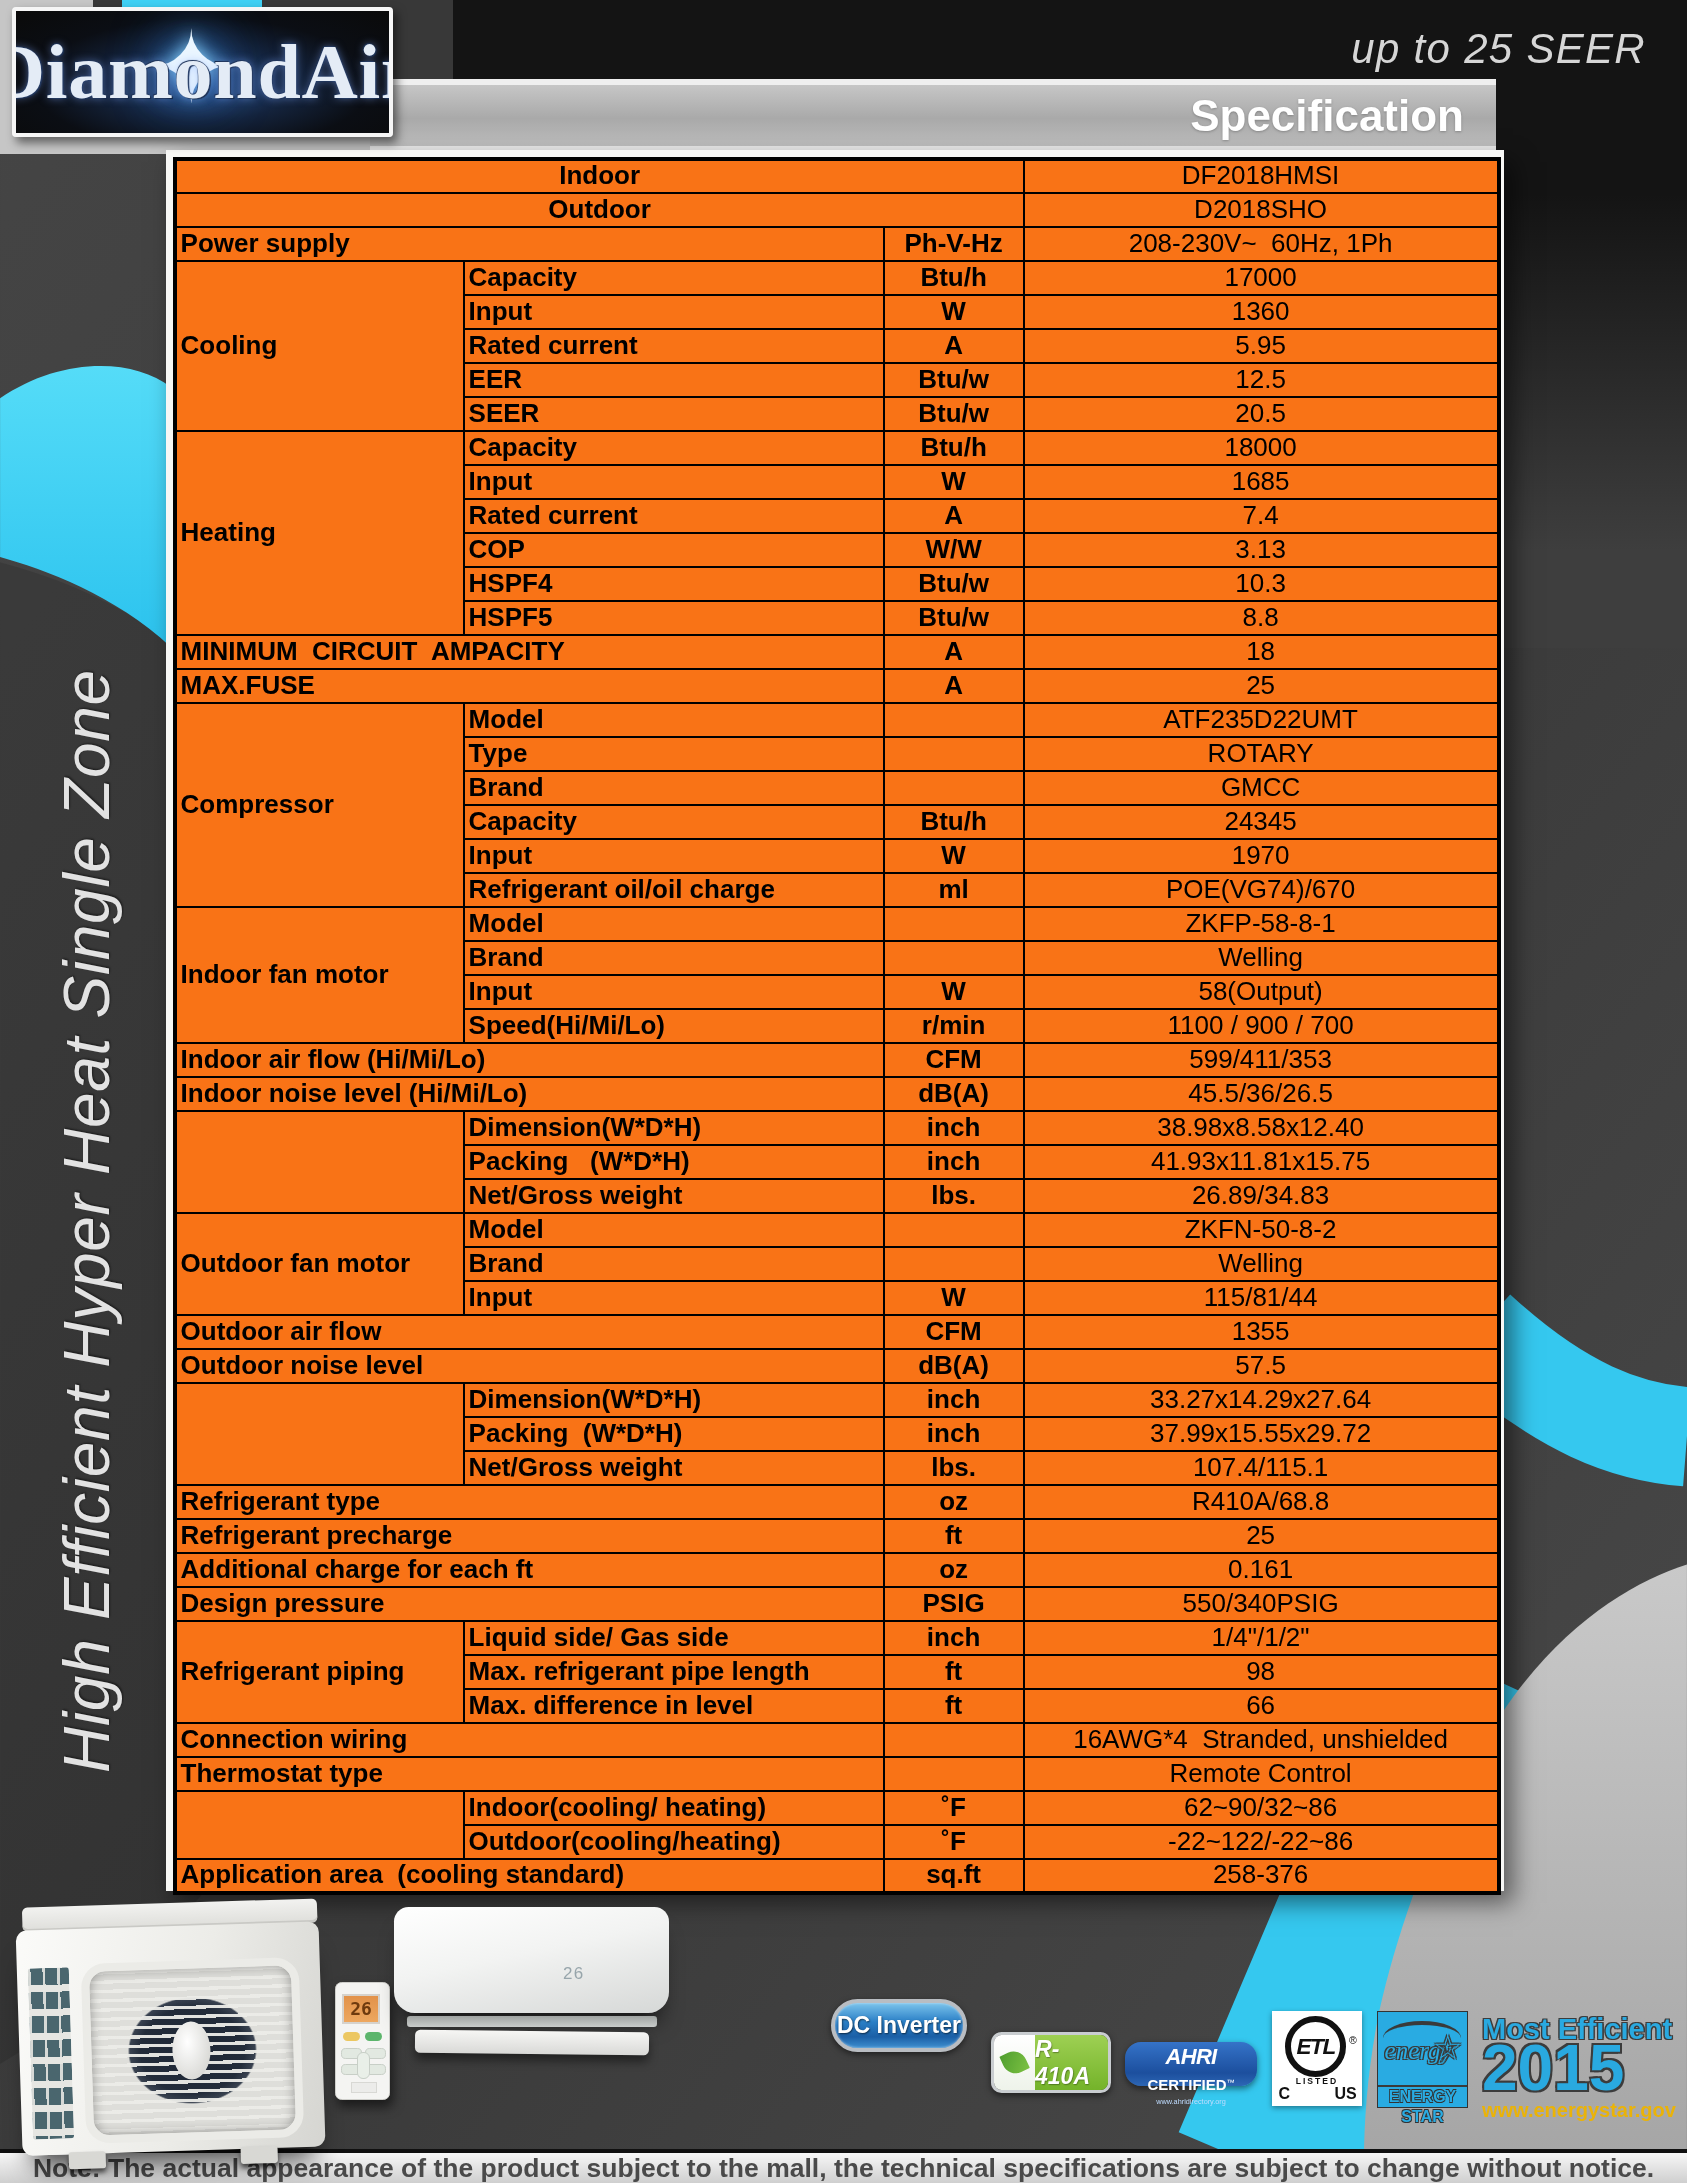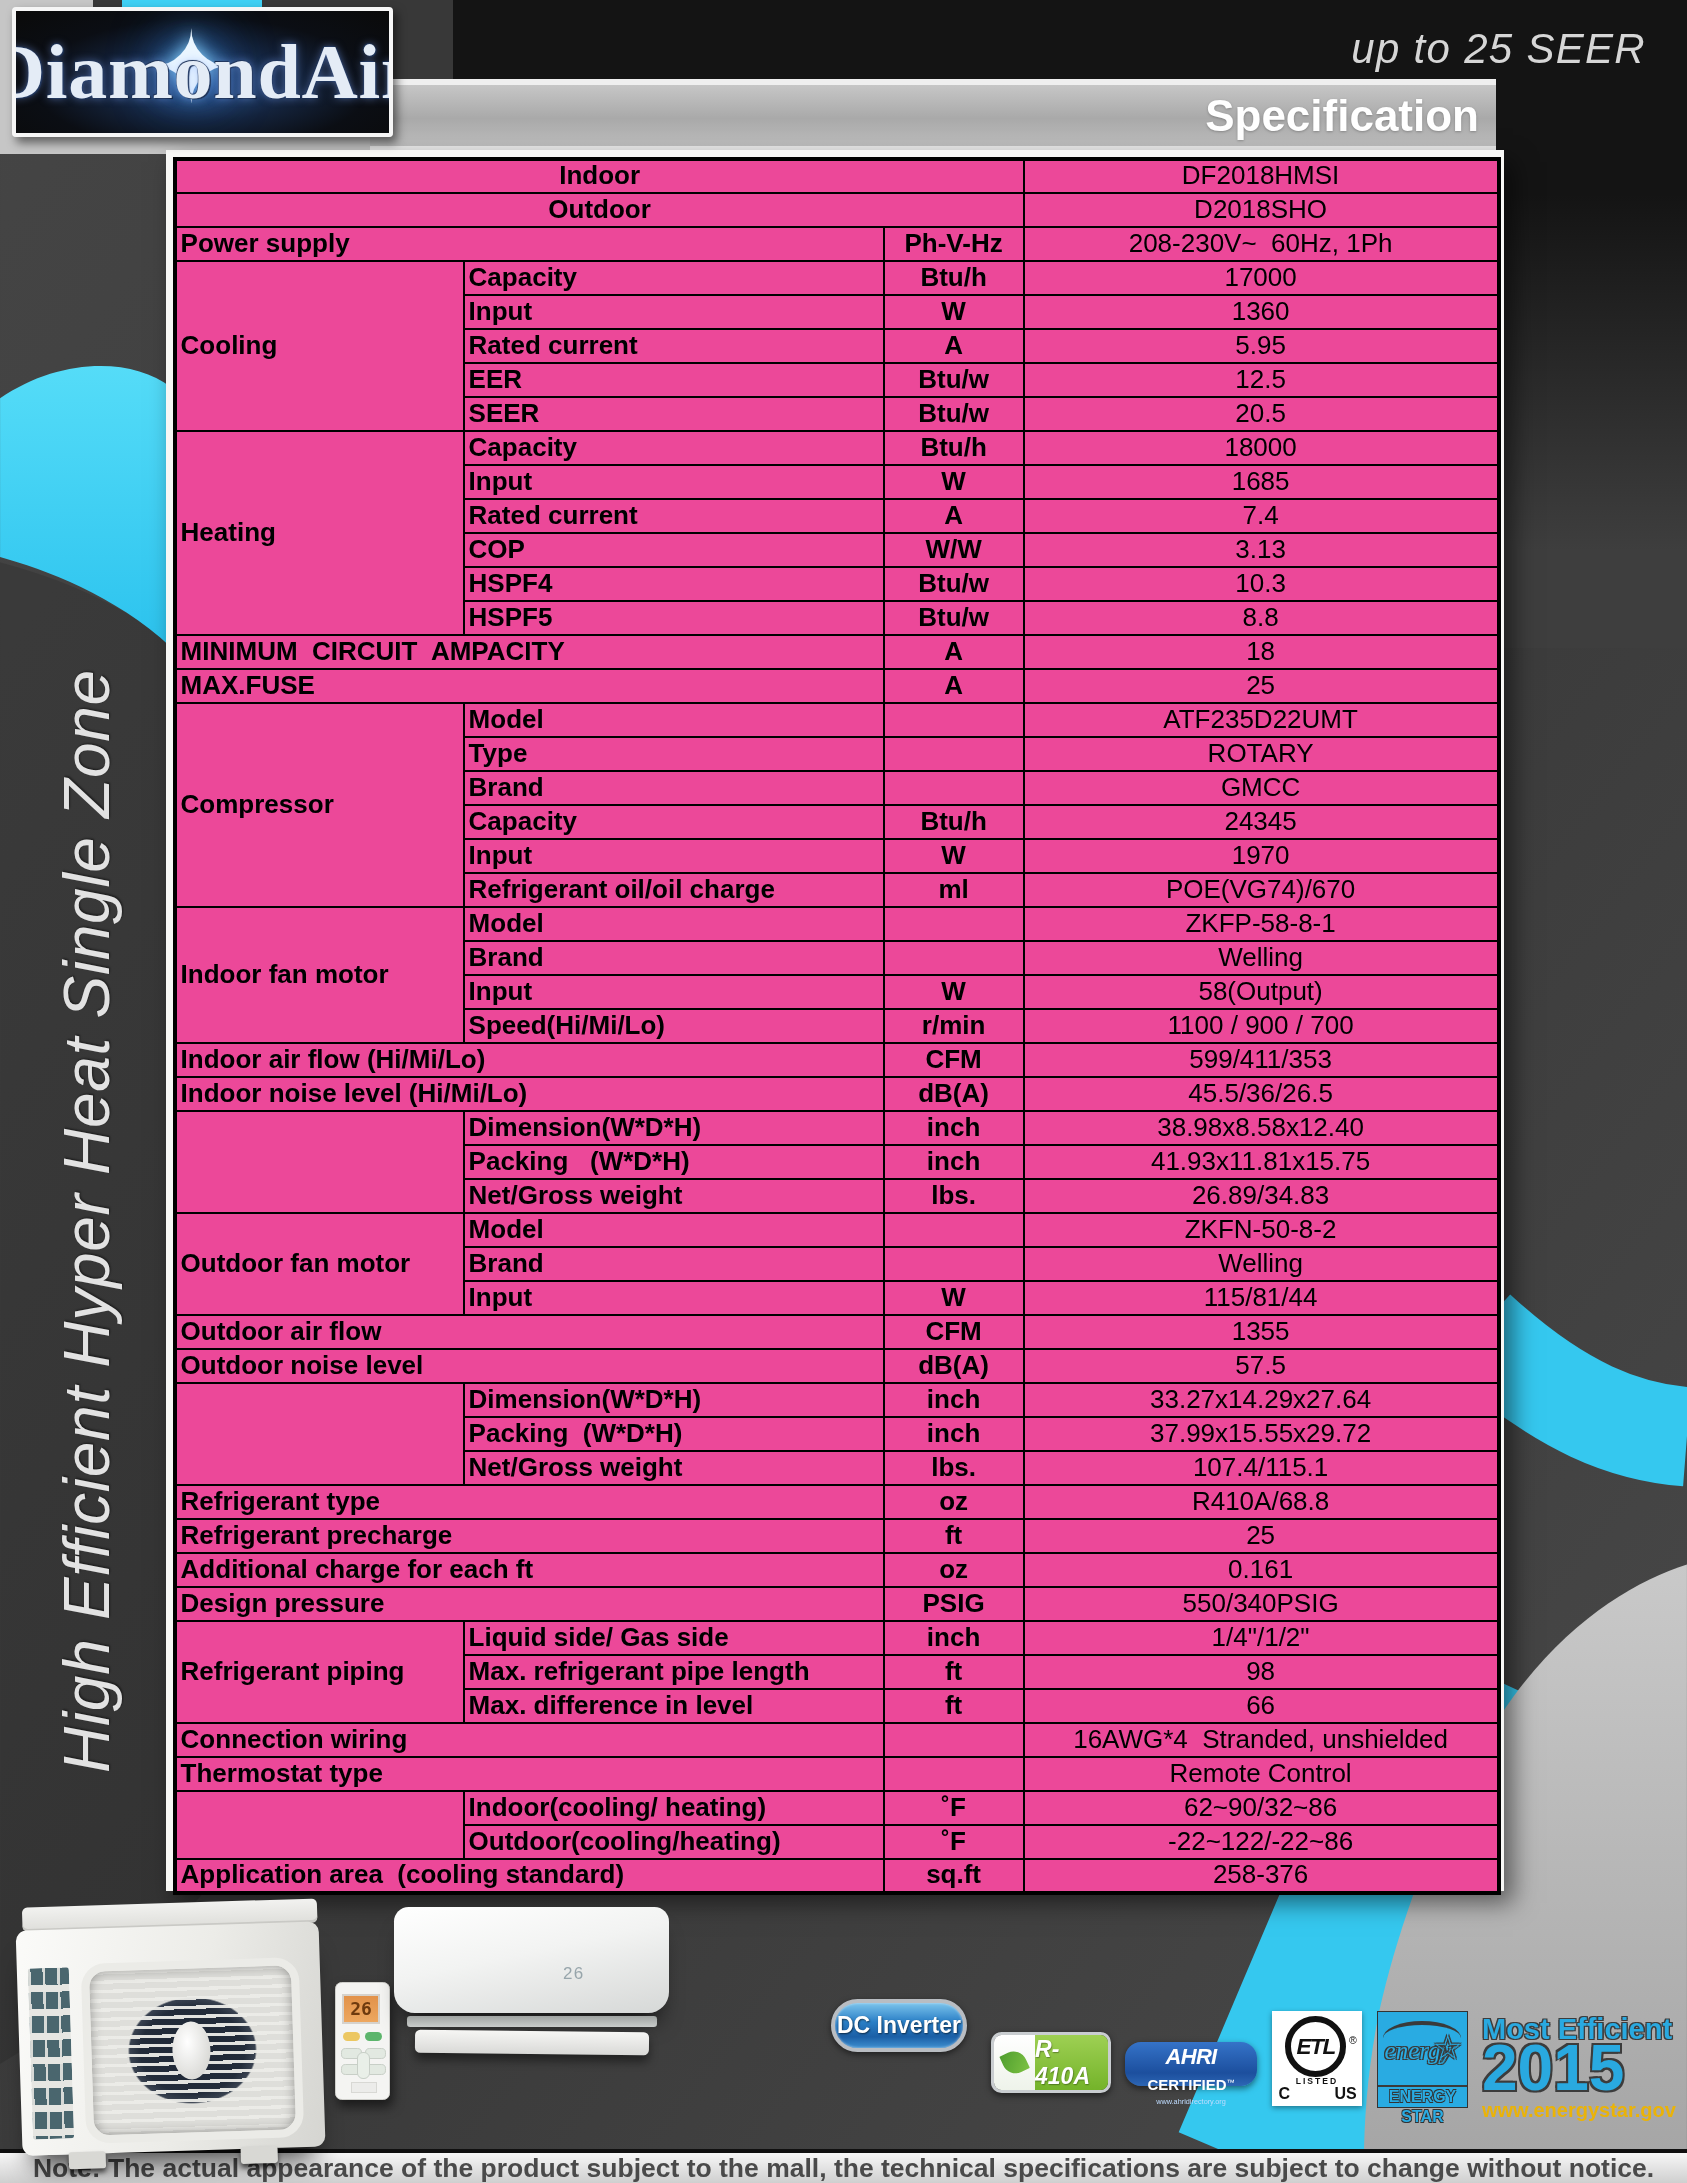--- a/index.html
+++ b/index.html
@@ -15,21 +15,21 @@
   .bg-black-top{left:453px;top:0;width:1234px;height:155px;background:#141414;z-index:1;}
   .bg-right-fade{left:1497px;top:0;width:191px;height:648px;
     background:linear-gradient(180deg,#141414 0%,#141414 30%,#3e3e3e 85%);z-index:1;}
 
   
   .tagline{right:41px;top:25px;font-size:42px;font-style:italic;color:#d6d6d6;
     letter-spacing:1.3px;z-index:3;}
   .spec-bar{left:370px;top:79px;width:1126px;height:73px;z-index:2;box-sizing:border-box;
     border-top:6px solid #efefef;border-bottom:6px solid #e7e7e7;
     background:linear-gradient(180deg,#c6c6c6 0%,#a9a9a9 55%,#bdbdbd 100%);
-    text-align:right;padding-right:17px;}
+    text-align:right;padding-right:32px;}
   .spec-bar span{font-size:44px;font-weight:bold;color:#fff;line-height:61px;
     text-shadow:0 1.3px 2.6px rgba(0,0,0,.25);}
   .logo{left:12px;top:6.6px;width:381px;height:130px;z-index:4;box-sizing:border-box;
     border:4.6px solid #f6f6f6;border-radius:4px;box-shadow:4px 5.3px 9.3px rgba(0,0,0,.5);
     background:radial-gradient(ellipse at 50% 60%, #2a4f86 0%, #14233c 36%, #0b0e14 64%, #0a0a0a 100%);
     display:flex;align-items:center;justify-content:center;overflow:hidden;}
   .logo .sparkle{position:absolute;left:47%;top:46%;transform:translate(-50%,-50%);
     font-size:99px;color:#eaf6ff;z-index:0;
     text-shadow:0 0 17px #8fd8ff,0 0 40px #3c8fe0,0 0 60px #2a6fd0;}
   .logo .logo-text{position:relative;z-index:1;font-family:"Liberation Serif",serif;
@@ -40,21 +40,21 @@
   .side-text{left:18.5px;top:344px;height:1429px;width:135px;z-index:2;
     writing-mode:vertical-rl;transform:rotate(180deg);
     display:flex;align-items:center;justify-content:flex-start;
     font-size:64px;font-style:italic;color:#e2e2e2;letter-spacing:0.7px;
     text-shadow:1.3px 1.3px 2px rgba(0,0,0,.45);white-space:nowrap;}
 
   
   .table-wrap{left:166px;top:150px;width:1338px;height:1741px;z-index:3;background:#f7f7f5;
     box-sizing:border-box;padding:6.6px;box-shadow:9.3px 12px 22.5px rgba(0,0,0,.5);}
   table.spec{width:1325px;border-collapse:collapse;table-layout:fixed;
-    border:4.6px solid #000;background:#ec4899;padding-left:37px;}
+    border:4.6px solid #000;background:#f97316;padding-left:37px;}
   table.spec td{border:2.6px solid #000;font-size:26px;line-height:1.05;color:#000;
     padding:0 4px;white-space:pre-wrap;overflow:hidden;}
   table.spec tr{height:34px;}
   td.grp{text-align:left;font-weight:bold;padding-left:9.3px;}
   td.lbl{text-align:left;font-weight:bold;padding-left:9.3px;}
   td.lblc{text-align:center;font-weight:bold;}
   td.unit{text-align:center;font-weight:bold;border-radius:8px;}
   td.val{text-align:center;font-weight:normal;color:#121212;}
 
   

